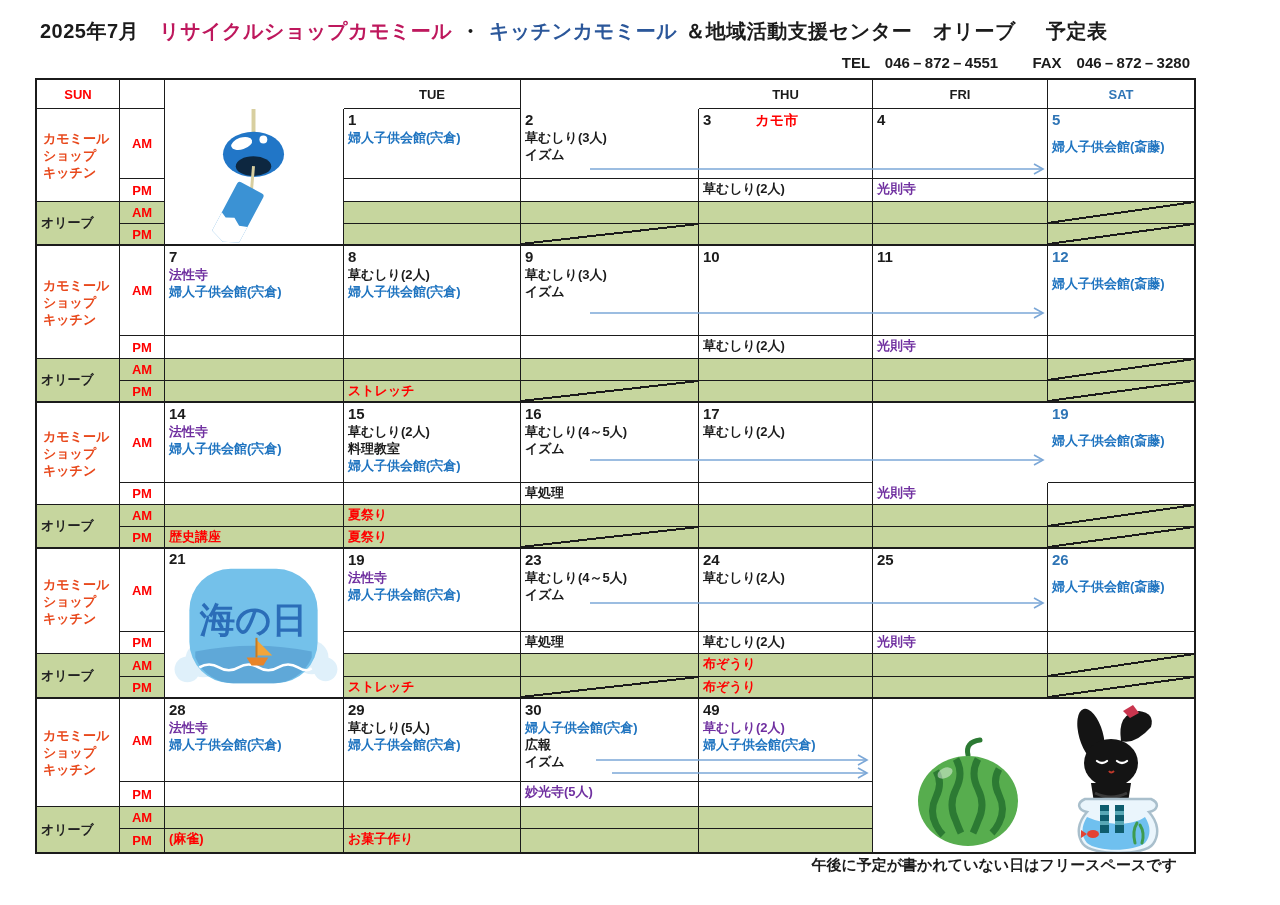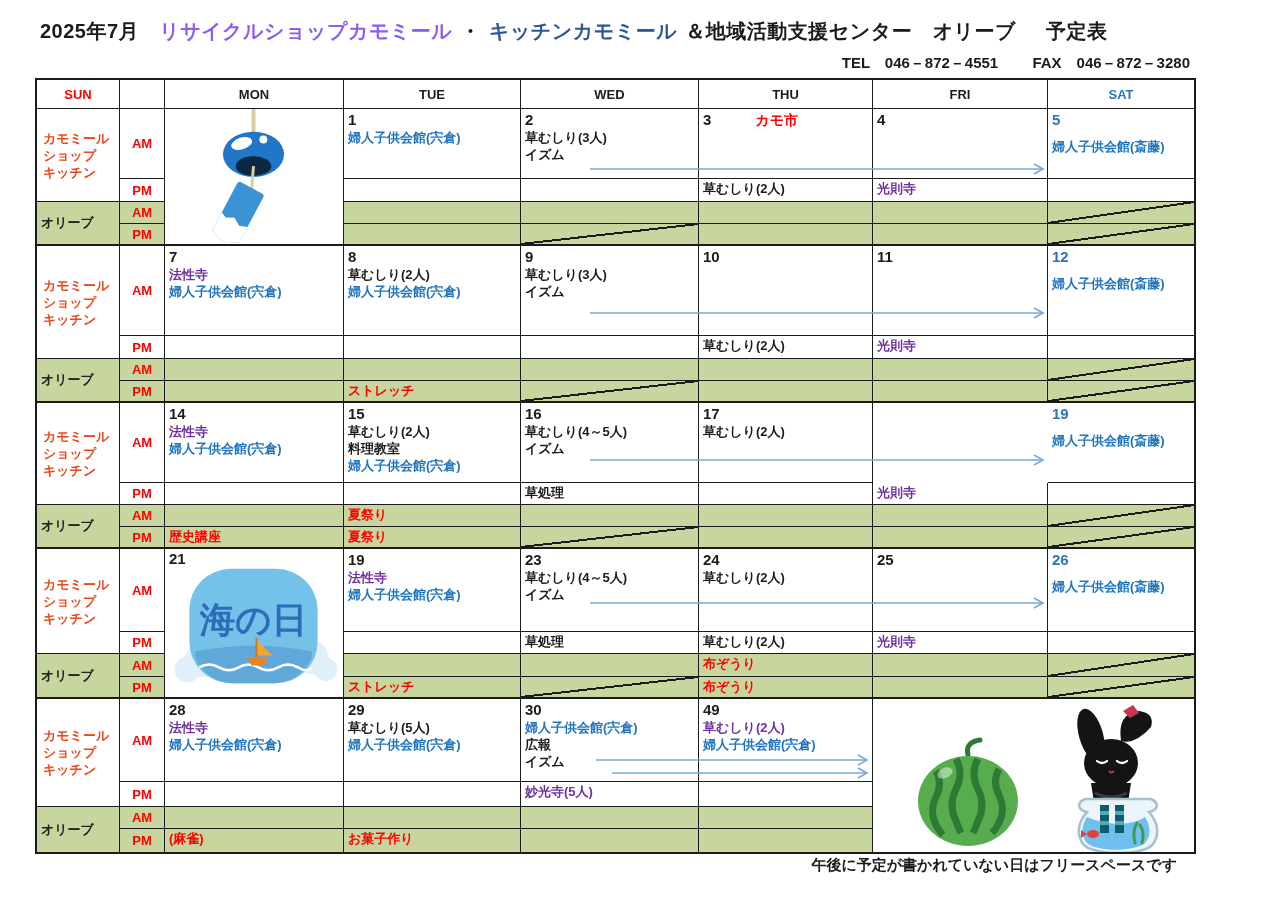--- a/index.html
+++ b/index.html
@@ -40,39 +40,37 @@
   .num21{position:absolute;left:4px;top:1px;font-size:15px;z-index:2;}
   .arrow{position:absolute;pointer-events:none;}
 </style>
 </head>
 <body>
 
 <div id="page">
 
   <div class="title">
     <span>2025年7月</span>
-    <span class="sp1" style="color: #8b5cf6;">リサイクルショップカモミール</span>
+    <span class="sp1" style="color: #be185d;">リサイクルショップカモミール</span>
     <span>・</span>
     <span style="color: rgb(43, 87, 154);">キッチンカモミール</span>
     <span>＆地域活動支援センター　オリーブ</span>
     <span class="sp2">予定表</span>
   </div>
 
   <div class="contact">
     <span style="margin-left:0">TEL　046－872－4551</span>
     <span>FAX　046－872－3280</span>
   </div>
 
   <div id="cal">
 
     <div class="c hd" style="grid-area: 1 / 1; color: rgb(255, 0, 0);">SUN</div>
     <div class="c hd" style="grid-area:1/2"></div>
-    <div class="c hd" style="grid-area:1/3">MON</div>
     <div class="c hd" style="grid-area:1/4">TUE</div>
-    <div class="c hd" style="grid-area:1/5">WED</div>
     <div class="c hd" style="grid-area:1/6">THU</div>
     <div class="c hd" style="grid-area:1/7">FRI</div>
     <div class="c hd nr" style="grid-area: 1 / 8; color: rgb(46, 116, 181);">SAT</div>
 
     <div class="c grp" style="grid-area:2/1/4/2">
       <div style="color: rgb(232, 73, 29);">カモミール</div>
       <div style="color: rgb(232, 73, 29);">ショップ</div>
       <div style="color: rgb(232, 73, 29);">キッチン</div>
     </div>
     <div class="c lb" style="grid-area:2/2">AM</div>

